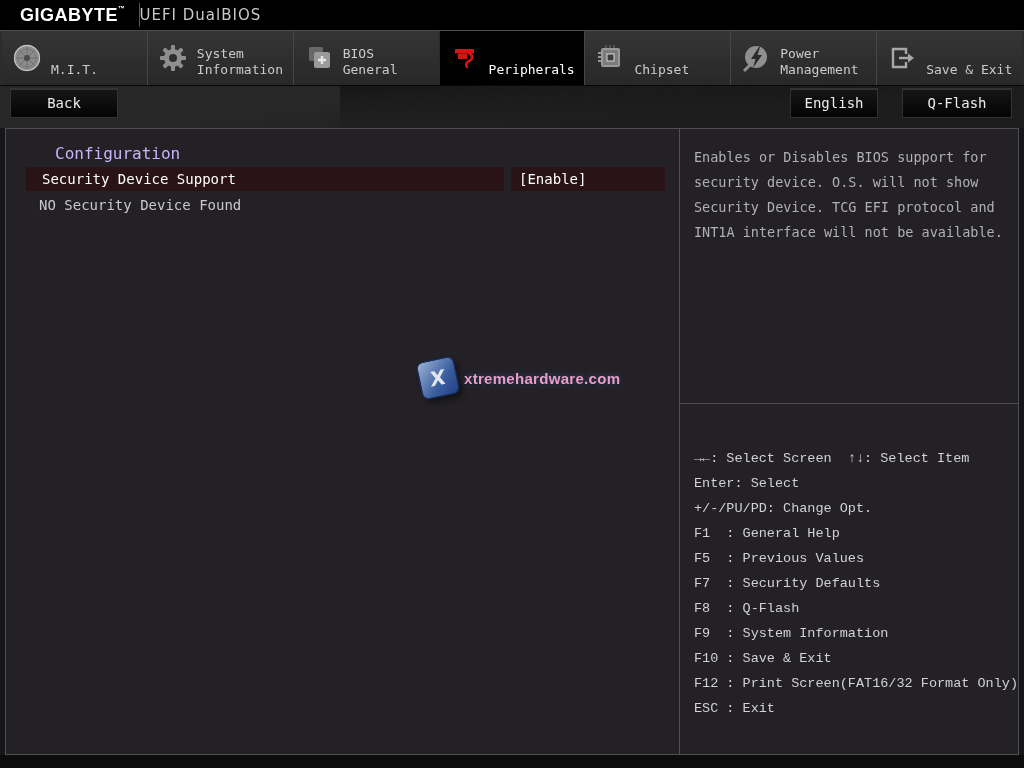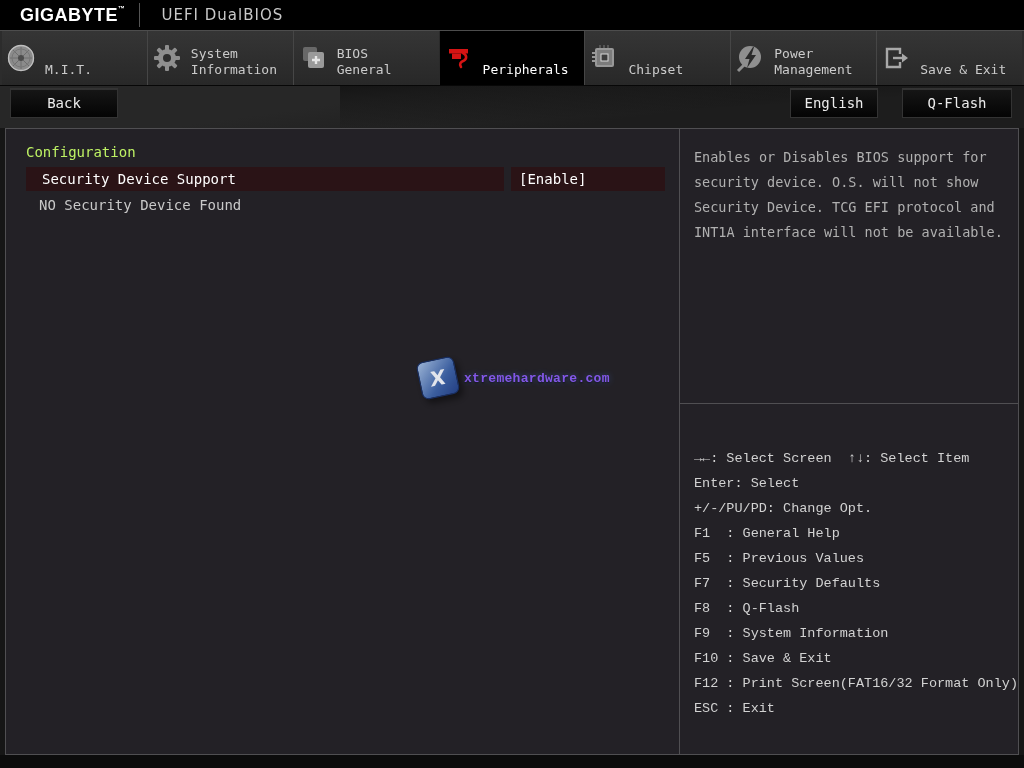--- a/index.html
+++ b/index.html
@@ -6,28 +6,28 @@
   .screen{position:relative;width:1024px;height:768px;background:#161616;overflow:hidden;
           font-family:"DejaVu Sans Mono",monospace;}
 
   
   .header{position:absolute;top:0;left:0;width:1024px;height:30px;background:#000;
           display:flex;align-items:center;}
   .brand{font-family:"Liberation Sans",sans-serif;font-weight:bold;font-size:18px;color:#fff;
          letter-spacing:.5px;margin-left:20px;}
   .brand sup{font-size:7px;vertical-align:top;}
   .hsep{width:1px;height:24px;background:#555;margin-left:13px;}
-  .biostitle{font-family:"DejaVu Sans",sans-serif;font-size:15px;color:#c9c9c9;margin-left:22px;
+  .biostitle{font-family:"DejaVu Sans",sans-serif;font-size:15px;color:#c9c9c9;
              letter-spacing:1px;}
 
   
   .tabbar{position:absolute;top:30px;left:0;width:1024px;height:56px;display:flex;
           background:#2c2c2c;border-top:1px solid #4d4d4d;border-bottom:1px solid #070707;
           box-sizing:border-box;padding:0 2px;}
-  .tab{flex:1 1 0;display:flex;align-items:center;padding-left:3px;
+  .tab{flex:1 1 0;display:flex;align-items:center;padding-left:9px;
        border-left:1px solid #464646;background:linear-gradient(180deg,#353535,#282828);
        cursor:pointer;box-sizing:border-box;}
   .tab:first-child{border-left:none;}
   .tab.active{background:#000;border-left-color:#2a2a2a;}
   .tab-icon{width:32px;height:32px;flex:0 0 32px;margin-right:8px;display:flex;
             align-items:center;justify-content:center;}
   .tab-label{display:flex;flex-direction:column;justify-content:flex-end;height:42px;
              font-size:13px;color:#cbcbcb;line-height:16px;padding-bottom:2px;white-space:pre;}
   .tab.active .tab-label{color:#fff;}
 
@@ -41,21 +41,21 @@
        color:#ececec;font-family:"DejaVu Sans Mono",monospace;font-size:14px;cursor:pointer;}
   .btn-back{left:10px;width:108px;}
   .btn-english{left:790px;width:88px;text-align:center;}
   .btn-qflash{left:902px;width:110px;}
 
   
   .content{position:absolute;top:128px;left:5px;width:1014px;height:627px;display:flex;
            border:1px solid #504f52;box-sizing:border-box;background:#232126;}
   .main-panel{width:678px;border-right:1px solid #504f52;box-sizing:border-box;
               position:relative;padding:15px 0 0 20px;}
-  .section-title{font-size:14px;color:#bef264;height:21px;}
+  .section-title{font-size:16px;color:#c4b5fd;height:21px;margin-left:29px;}
   .setting-row{display:flex;margin-top:2px;height:24px;cursor:pointer;}
   .cell{background:var(--highlight-row,#2a1316);color:#fff;font-size:14px;line-height:24px;
         box-sizing:border-box;white-space:pre;}
   .cell-label{width:478px;padding-left:16px;margin-right:7px;}
   .cell-value{width:154px;padding-left:8px;}
   .note{margin-top:6px;padding-left:13px;font-size:14px;color:#c9c9c9;}
 
   .side{flex:1;display:flex;flex-direction:column;}
   .help-panel{height:275px;border-bottom:1px solid #504f52;box-sizing:border-box;
               padding:16px 0 0 14px;}
@@ -65,22 +65,22 @@
 
   
   .watermark{position:absolute;left:413px;top:230px;display:flex;align-items:center;gap:7px;
              opacity:.93;}
   .wicon{width:36px;height:36px;border-radius:7px;transform:rotate(-12deg);
          background:linear-gradient(135deg,#a6c0e4,#3d63a8 60%,#24428a);
          border:1px solid #16306b;box-shadow:3px 5px 6px rgba(0,0,0,.45);
          display:flex;align-items:center;justify-content:center;
          font-family:"DejaVu Sans",sans-serif;font-weight:bold;font-size:20px;color:#f2f5fb;}
   .wicon span{transform:skewX(-8deg);}
-  .wtext{font-family:Liberation Mono, monospace;font-weight:bold;font-size:13px;
-         letter-spacing:.3px;color:#8b5cf6;
+  .wtext{font-family:Liberation Sans, sans-serif;font-weight:bold;font-size:15px;
+         letter-spacing:.3px;color:#f9a8d4;
          text-shadow:0 0 6px rgba(70,110,185,.6),0 1px 2px rgba(0,0,0,.7);}
 
   .bottom-strip{position:absolute;top:755px;left:0;width:1024px;height:13px;background:#0c0c0c;}
 </style>
 </head>
 <body>
 
 <div class="screen">
 
   <div class="header">

